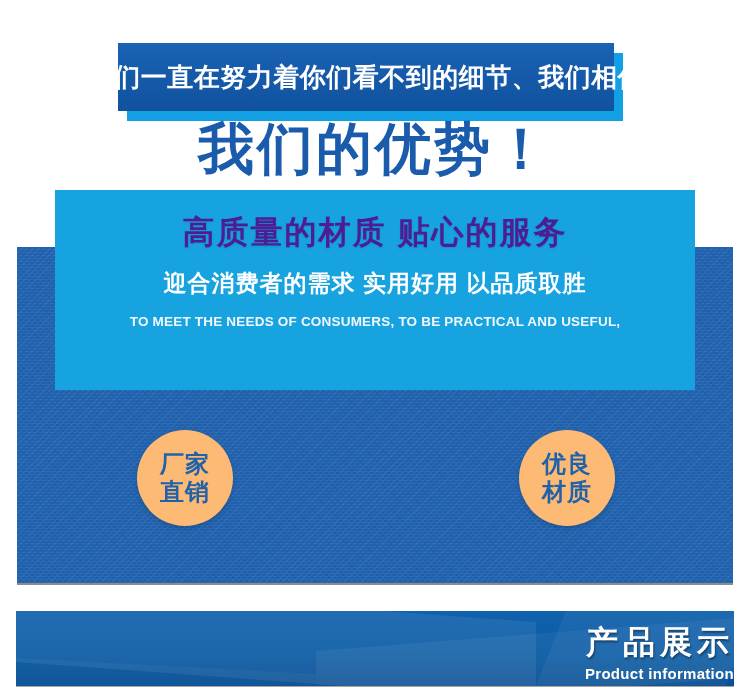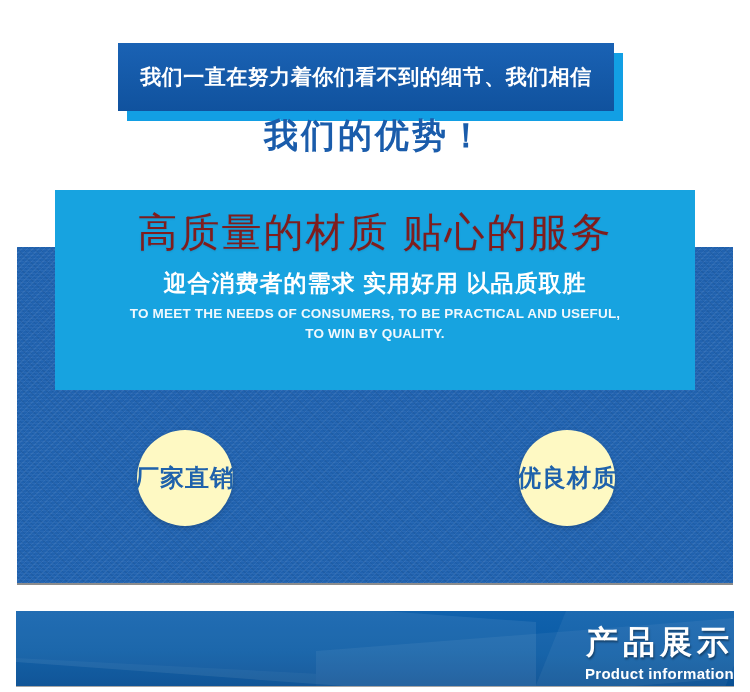--- a/index.html
+++ b/index.html
@@ -46,38 +46,38 @@
     background: linear-gradient(180deg, #1a62b4 0%, #10529e 100%);
     display: flex;
     flex-direction: column;
     align-items: center;
     justify-content: center;
     box-sizing: border-box;
     padding: 0 8px;
   }
   .slogan-line {
     color: #ffffff;
-    font-size: 21px;
+    font-size: 26px;
     font-weight: bold;
     line-height: 30px;
     letter-spacing: 0.5px;
     text-align: center;
     white-space: nowrap;
   }
 
   
   #advantage-title {
     position: absolute;
     left: 0;
-    top: 109px;
+    top: 122px;
     width: 750px;
     text-align: center;
     color: #1a5cab;
     font-family: "Liberation Serif", "DejaVu Serif", serif;
-    font-size: 34px;
+    font-size: 56px;
     font-weight: bold;
     letter-spacing: 3px;
     line-height: 54px;
     text-shadow: 1px 1px 0 rgba(255,255,255,0.55);
   }
 
   
   #texture-panel {
     position: absolute;
     left: 17px;
@@ -113,23 +113,23 @@
     height: 200px;
     background: #17a3e0;
     display: flex;
     flex-direction: column;
     align-items: center;
     justify-content: flex-start;
     box-sizing: border-box;
     padding-top: 16px;
   }
   #cyan-heading {
-    color: #7f1d1d;
-    font-size: 40px;
-    font-weight: normal;
+    color: #4c1d95;
+    font-size: 32px;
+    font-weight: bold;
     letter-spacing: 2px;
     line-height: 52px;
     white-space: nowrap;
     text-shadow: 0 1px 2px rgba(0,0,0,0.10);
   }
   #cyan-subheading {
     color: #ffffff;
     font-size: 23px;
     font-weight: bold;
     letter-spacing: 1px;
@@ -139,39 +139,40 @@
   }
   .cyan-en {
     color: #f0f8fd;
     font-size: 13.5px;
     font-weight: bold;
     letter-spacing: 0.2px;
     line-height: 20px;
     text-align: center;
     white-space: nowrap;
   }
-  #cyan-en-1 { margin-top: 4px; }
+  #cyan-en-1 { margin-top: 12px; }
 
   
   #circles-row {
     position: absolute;
     left: 137px;
     top: 430px;
     width: 478px;
     height: 96px;
     display: flex;
     justify-content: space-between;
     align-items: center;
   }
   .feature-circle {
     width: 96px;
     height: 96px;
     border-radius: 50%;
-    background: #fef9c3;
-    display: flex;
+    background: #fdba74;
+    display: flex;
+    flex-direction: column;
     align-items: center;
     justify-content: center;
     box-shadow: 0 2px 5px rgba(0,0,0,0.18);
   }
   .feature-circle span {
     color: #1f62ab;
     font-size: 24px;
     font-weight: bold;
     line-height: 28px;
     letter-spacing: 1px;
@@ -260,21 +261,20 @@
   </div>
 
   <div id="advantage-title">我们的优势！</div>
 
   <div id="texture-panel"></div>
 
   <div id="cyan-box">
     <div id="cyan-heading">高质量的材质 贴心的服务</div>
     <div id="cyan-subheading">迎合消费者的需求  实用好用  以品质取胜</div>
     <div class="cyan-en" id="cyan-en-1">TO MEET THE NEEDS OF CONSUMERS, TO BE PRACTICAL AND USEFUL,</div>
-    <div class="cyan-en" id="cyan-en-2">TO WIN BY QUALITY.</div>
   </div>
 
   <div id="circles-row">
     <div class="feature-circle">
       <span>厂家</span>
       <span>直销</span>
     </div>
     <div class="feature-circle">
       <span>优良</span>
       <span>材质</span>

